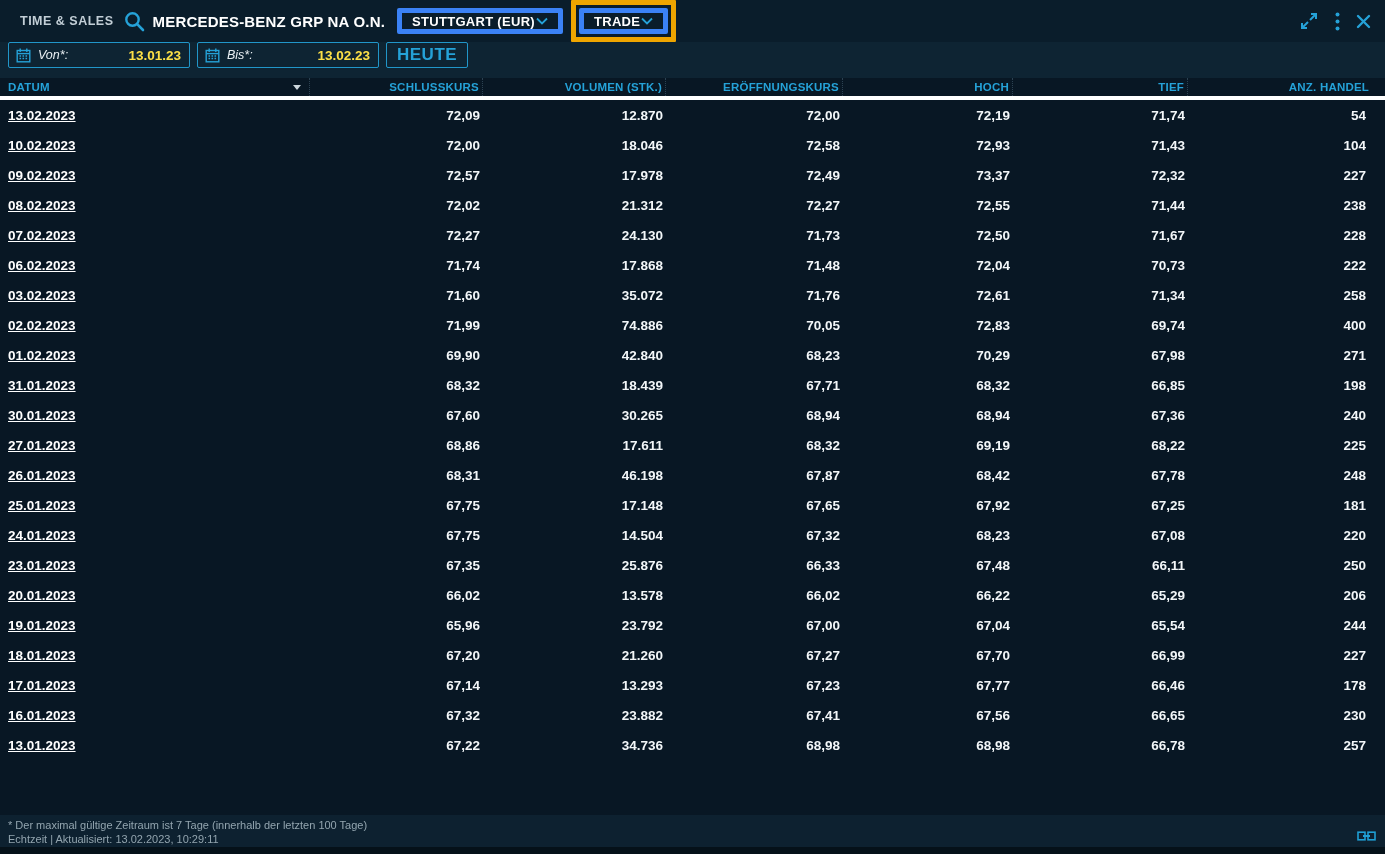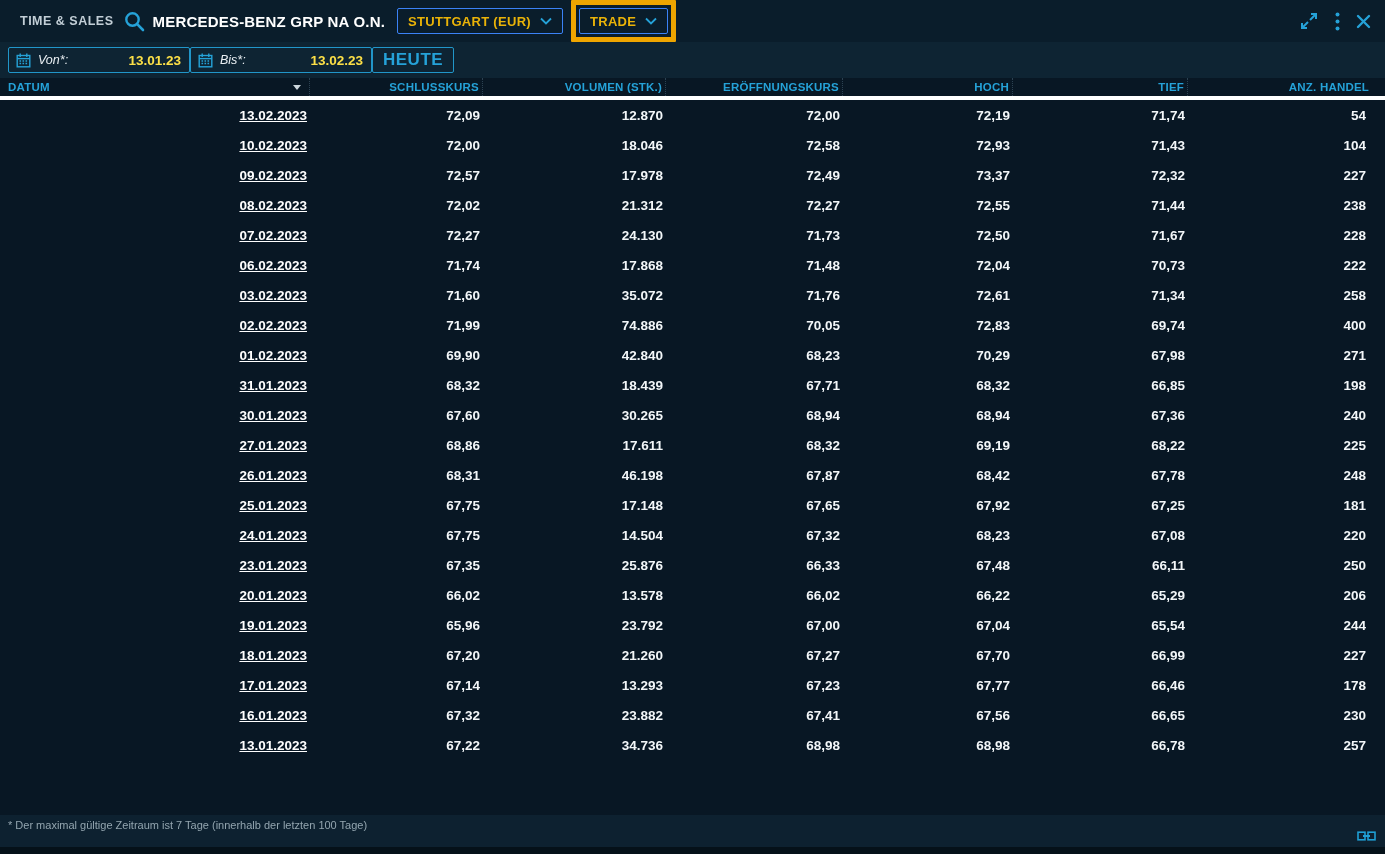--- a/index.html
+++ b/index.html
@@ -15,35 +15,35 @@
     padding:0 14px 0 20px;
   }
   .app-title {
     font-size:12.5px; font-weight:700; color:#c2ced6; letter-spacing:.5px;
     white-space:nowrap;
   }
   .icon { display:inline-flex; align-items:center; justify-content:center; }
   .search-ic { margin:0 7px 0 9px; }
   .instrument { font-size:15px; font-weight:700; color:#ffffff; white-space:nowrap; letter-spacing:.2px; }
   .dd-btn {
-    height:26px; border:1px solid #3b82f6; border-radius:2px; background:transparent;
-    color:#eab308; font-family:inherit; font-size:13px; font-weight:700; letter-spacing:.3px;
-    display:flex; align-items:center; gap:9px; padding:0 10px; cursor:pointer; white-space:nowrap;
+    height:26px; border:5px solid #3b82f6; border-radius:2px; background:transparent;
+    color:#ffffff; font-family:inherit; font-size:13px; font-weight:700; letter-spacing:.3px;
+    display:flex; align-items:center; gap:1px; padding:0 10px; cursor:pointer; white-space:nowrap;
   }
   .exchange-dd { margin-left:12px; }
   .trade-annotation {
     margin-left:8px; border:5px solid #efa500; padding:3px; border-radius:1px;
   }
   .tb-spacer { flex:1; }
   .tb-icons { display:flex; align-items:center; gap:16px; }
   .tb-icons .icon { cursor:pointer; }
   
   .filterbar {
-    height:36px; background:#0e2433; display:flex; align-items:center;
-    padding:0 8px; 
+    height:36px; background:#0e2433; display:flex; align-items:flex-start;
+    padding:0 8px; gap:7px;
   }
   .date-field {
     width:182px; height:26px; border:1px solid #2196c9; border-radius:2px;
     display:flex; align-items:center; padding:0 8px 0 7px; gap:7px; cursor:pointer;
     background:transparent;
   }
   .date-label { font-size:12.5px; font-style:italic; color:#e9eff3; white-space:nowrap; }
   .date-value { margin-left:auto; font-size:13.5px; font-weight:700; color:#fde047; }
   .today-btn {
     height:26px; border:1px solid #2196c9; border-radius:2px; background:transparent;
@@ -64,21 +64,21 @@
   }
   .hcell:last-child { border-right:none; padding-right:0; }
   .hcell.first { justify-content:flex-start; padding-left:8px; }
   .sort-arrow {
     position:absolute; right:8px; top:50%; margin-top:-2px;
     width:0; height:0; border-left:4px solid transparent; border-right:4px solid transparent;
     border-top:5px solid #ccd6dc;
   }
   .trow { height:30px; padding-right:16px; align-items:center; }
   .tcell { font-size:13.5px; font-weight:700; color:#f3f7f9; text-align:right; padding-right:3px; white-space:nowrap; }
-  .tcell.date { text-align:right; padding-left:8px; }
+  .tcell.date { text-align:left; padding-left:8px; }
   .date-link { color:#ffffff; text-decoration:underline; cursor:pointer; }
   
   .footer {
     position:absolute; left:0; right:0; bottom:7px; height:32px;
     background:#0d2130; padding:3px 10px 0 8px;
   }
   .footer-note, .footer-status {
     font-size:11px; color:#93a5af; line-height:14px; white-space:nowrap;
   }
   .link-ic { position:absolute; right:9px; bottom:4px; cursor:pointer; }
@@ -394,20 +394,21 @@
         <div class="tcell">34.736</div>
         <div class="tcell">68,98</div>
         <div class="tcell">68,98</div>
         <div class="tcell">66,78</div>
         <div class="tcell">257</div>
       </div>
     </div>
 
   <div class="footer">
     <div class="footer-note">* Der maximal gültige Zeitraum ist 7 Tage (innerhalb der letzten 100 Tage)</div>
+    <div class="footer-status">Echtzeit | Aktualisiert: 13.02.2023, 10:29:11</div>
     <span class="icon link-ic">
       <svg width="19" height="14" viewBox="0 0 19 14" fill="none" stroke="#1f9fd4" stroke-width="1.6">
         <rect x="1" y="3.2" width="7" height="7.6"></rect>
         <rect x="11" y="3.2" width="7" height="7.6"></rect>
         <line x1="6" y1="7" x2="13" y2="7" stroke-width="2"></line>
       </svg>
     </span>
   </div>
   <div class="bottom-strip"></div>
 

